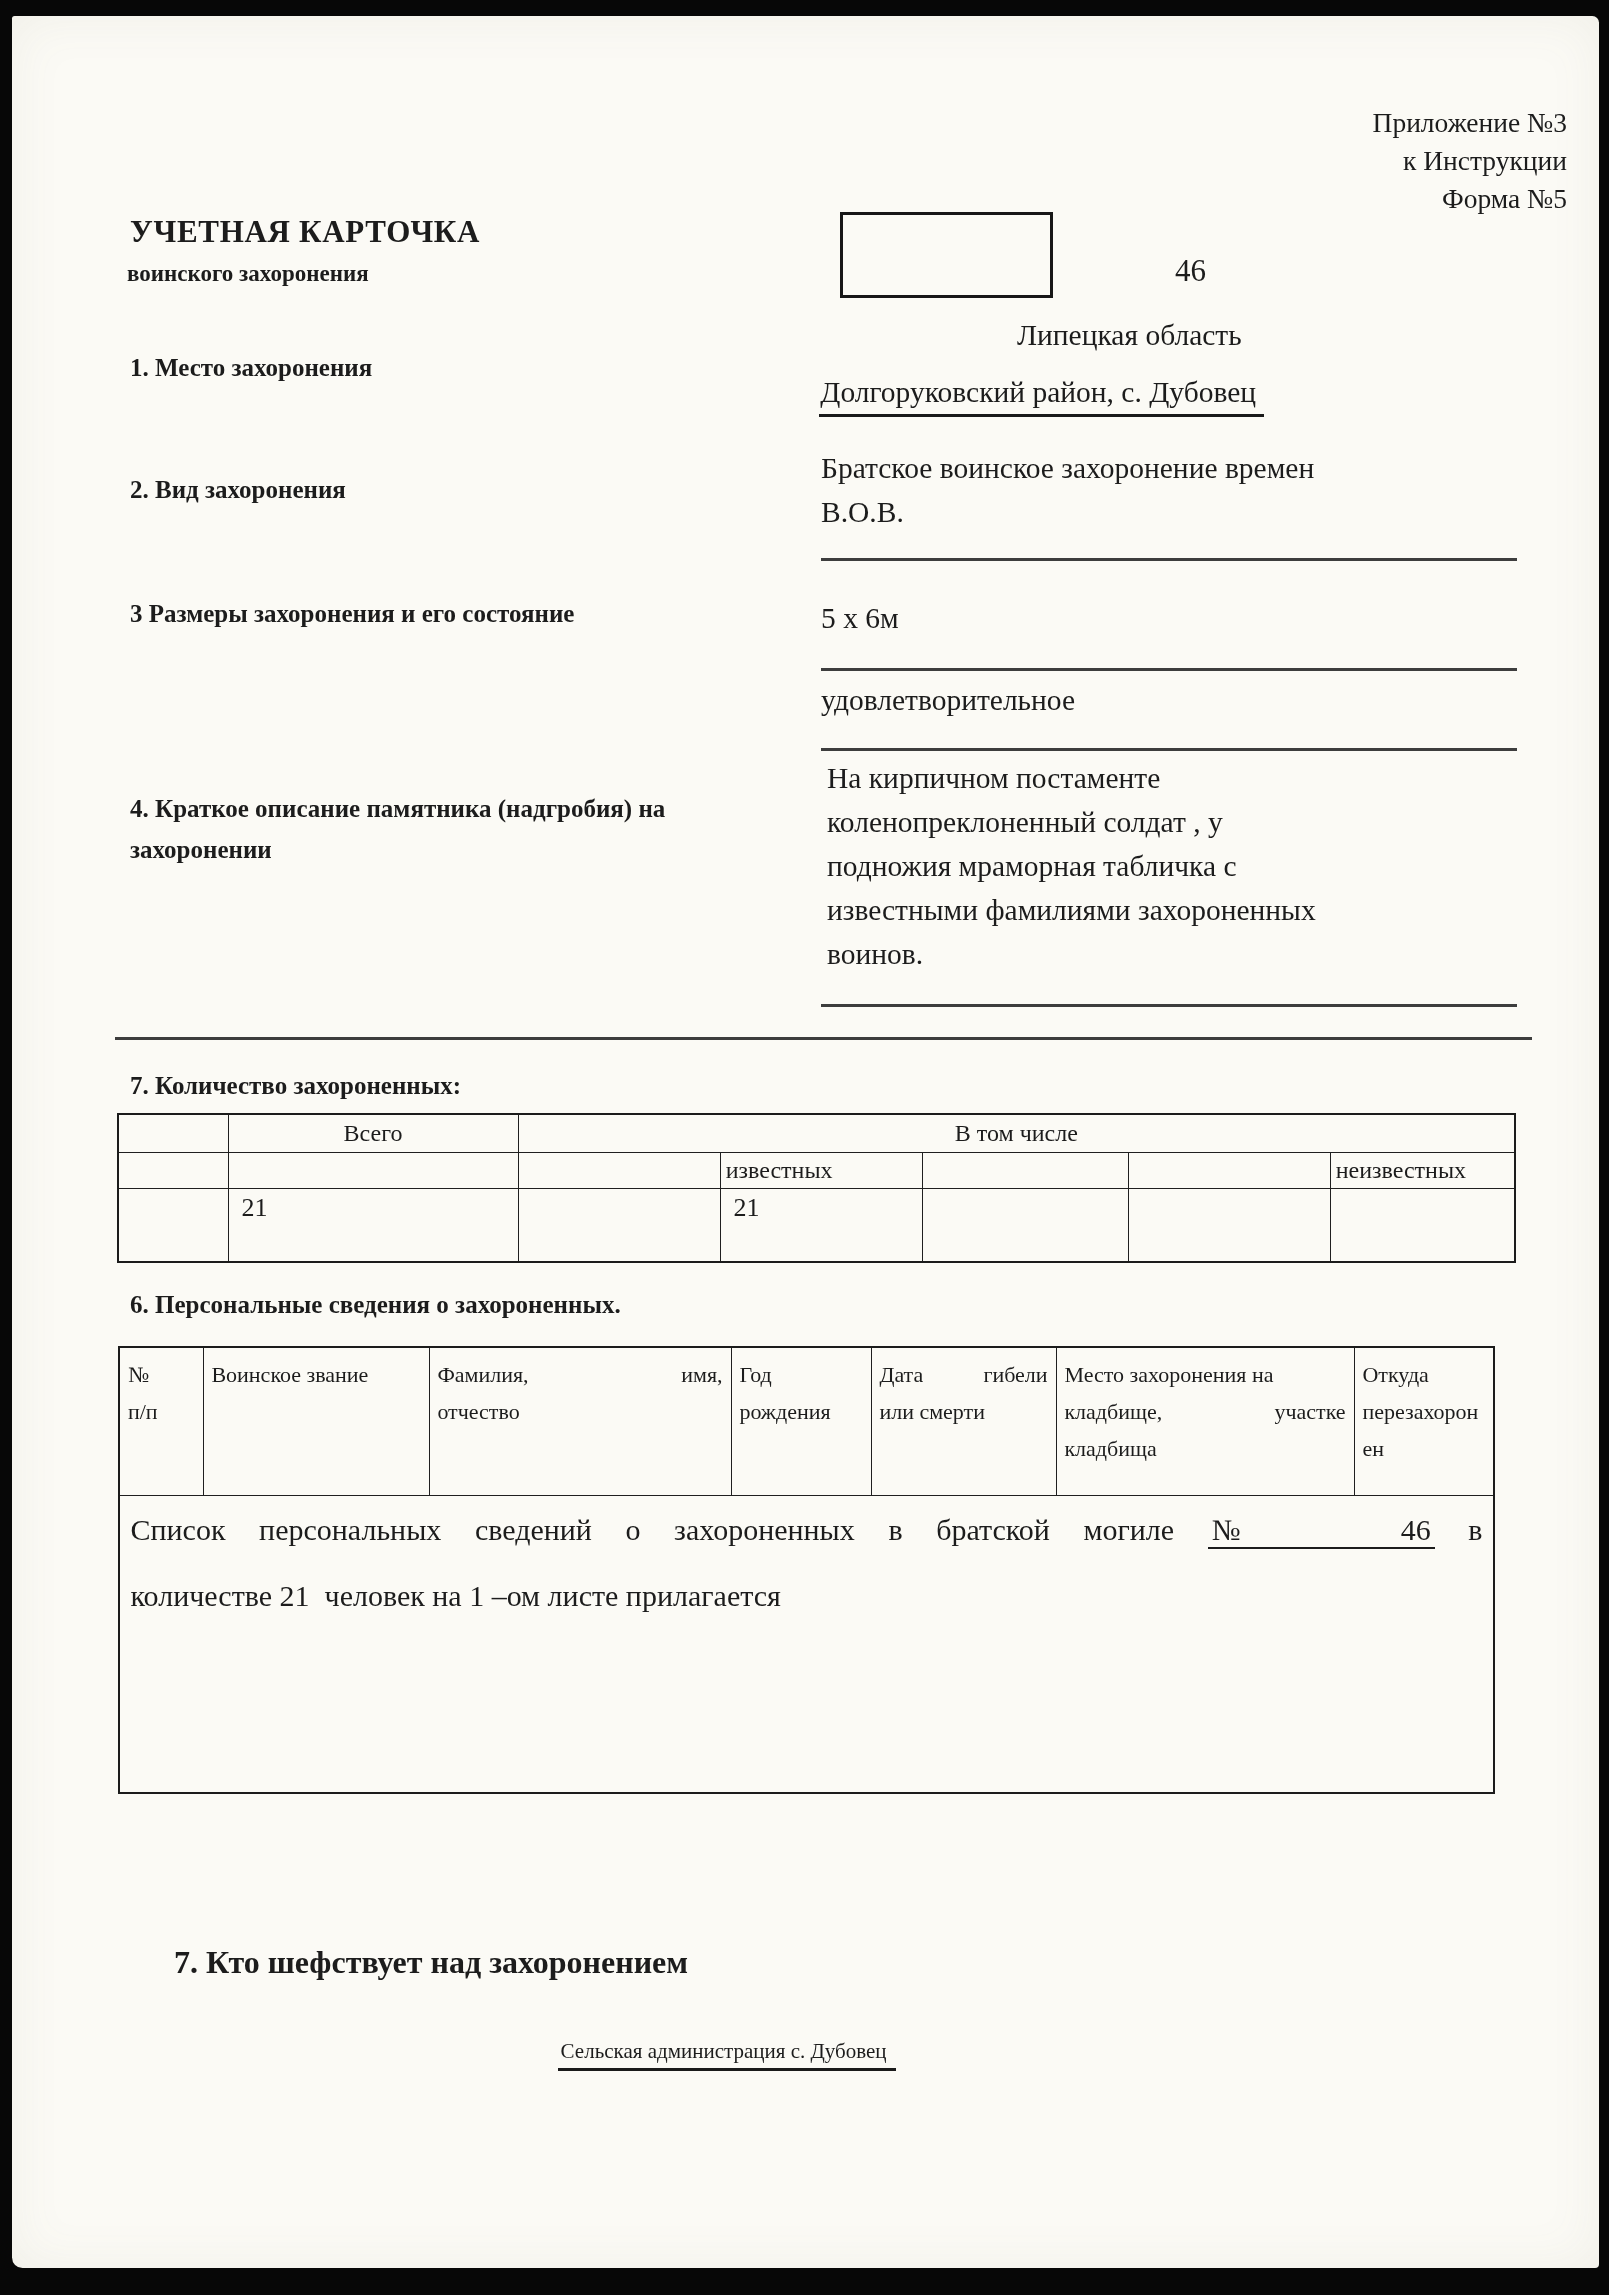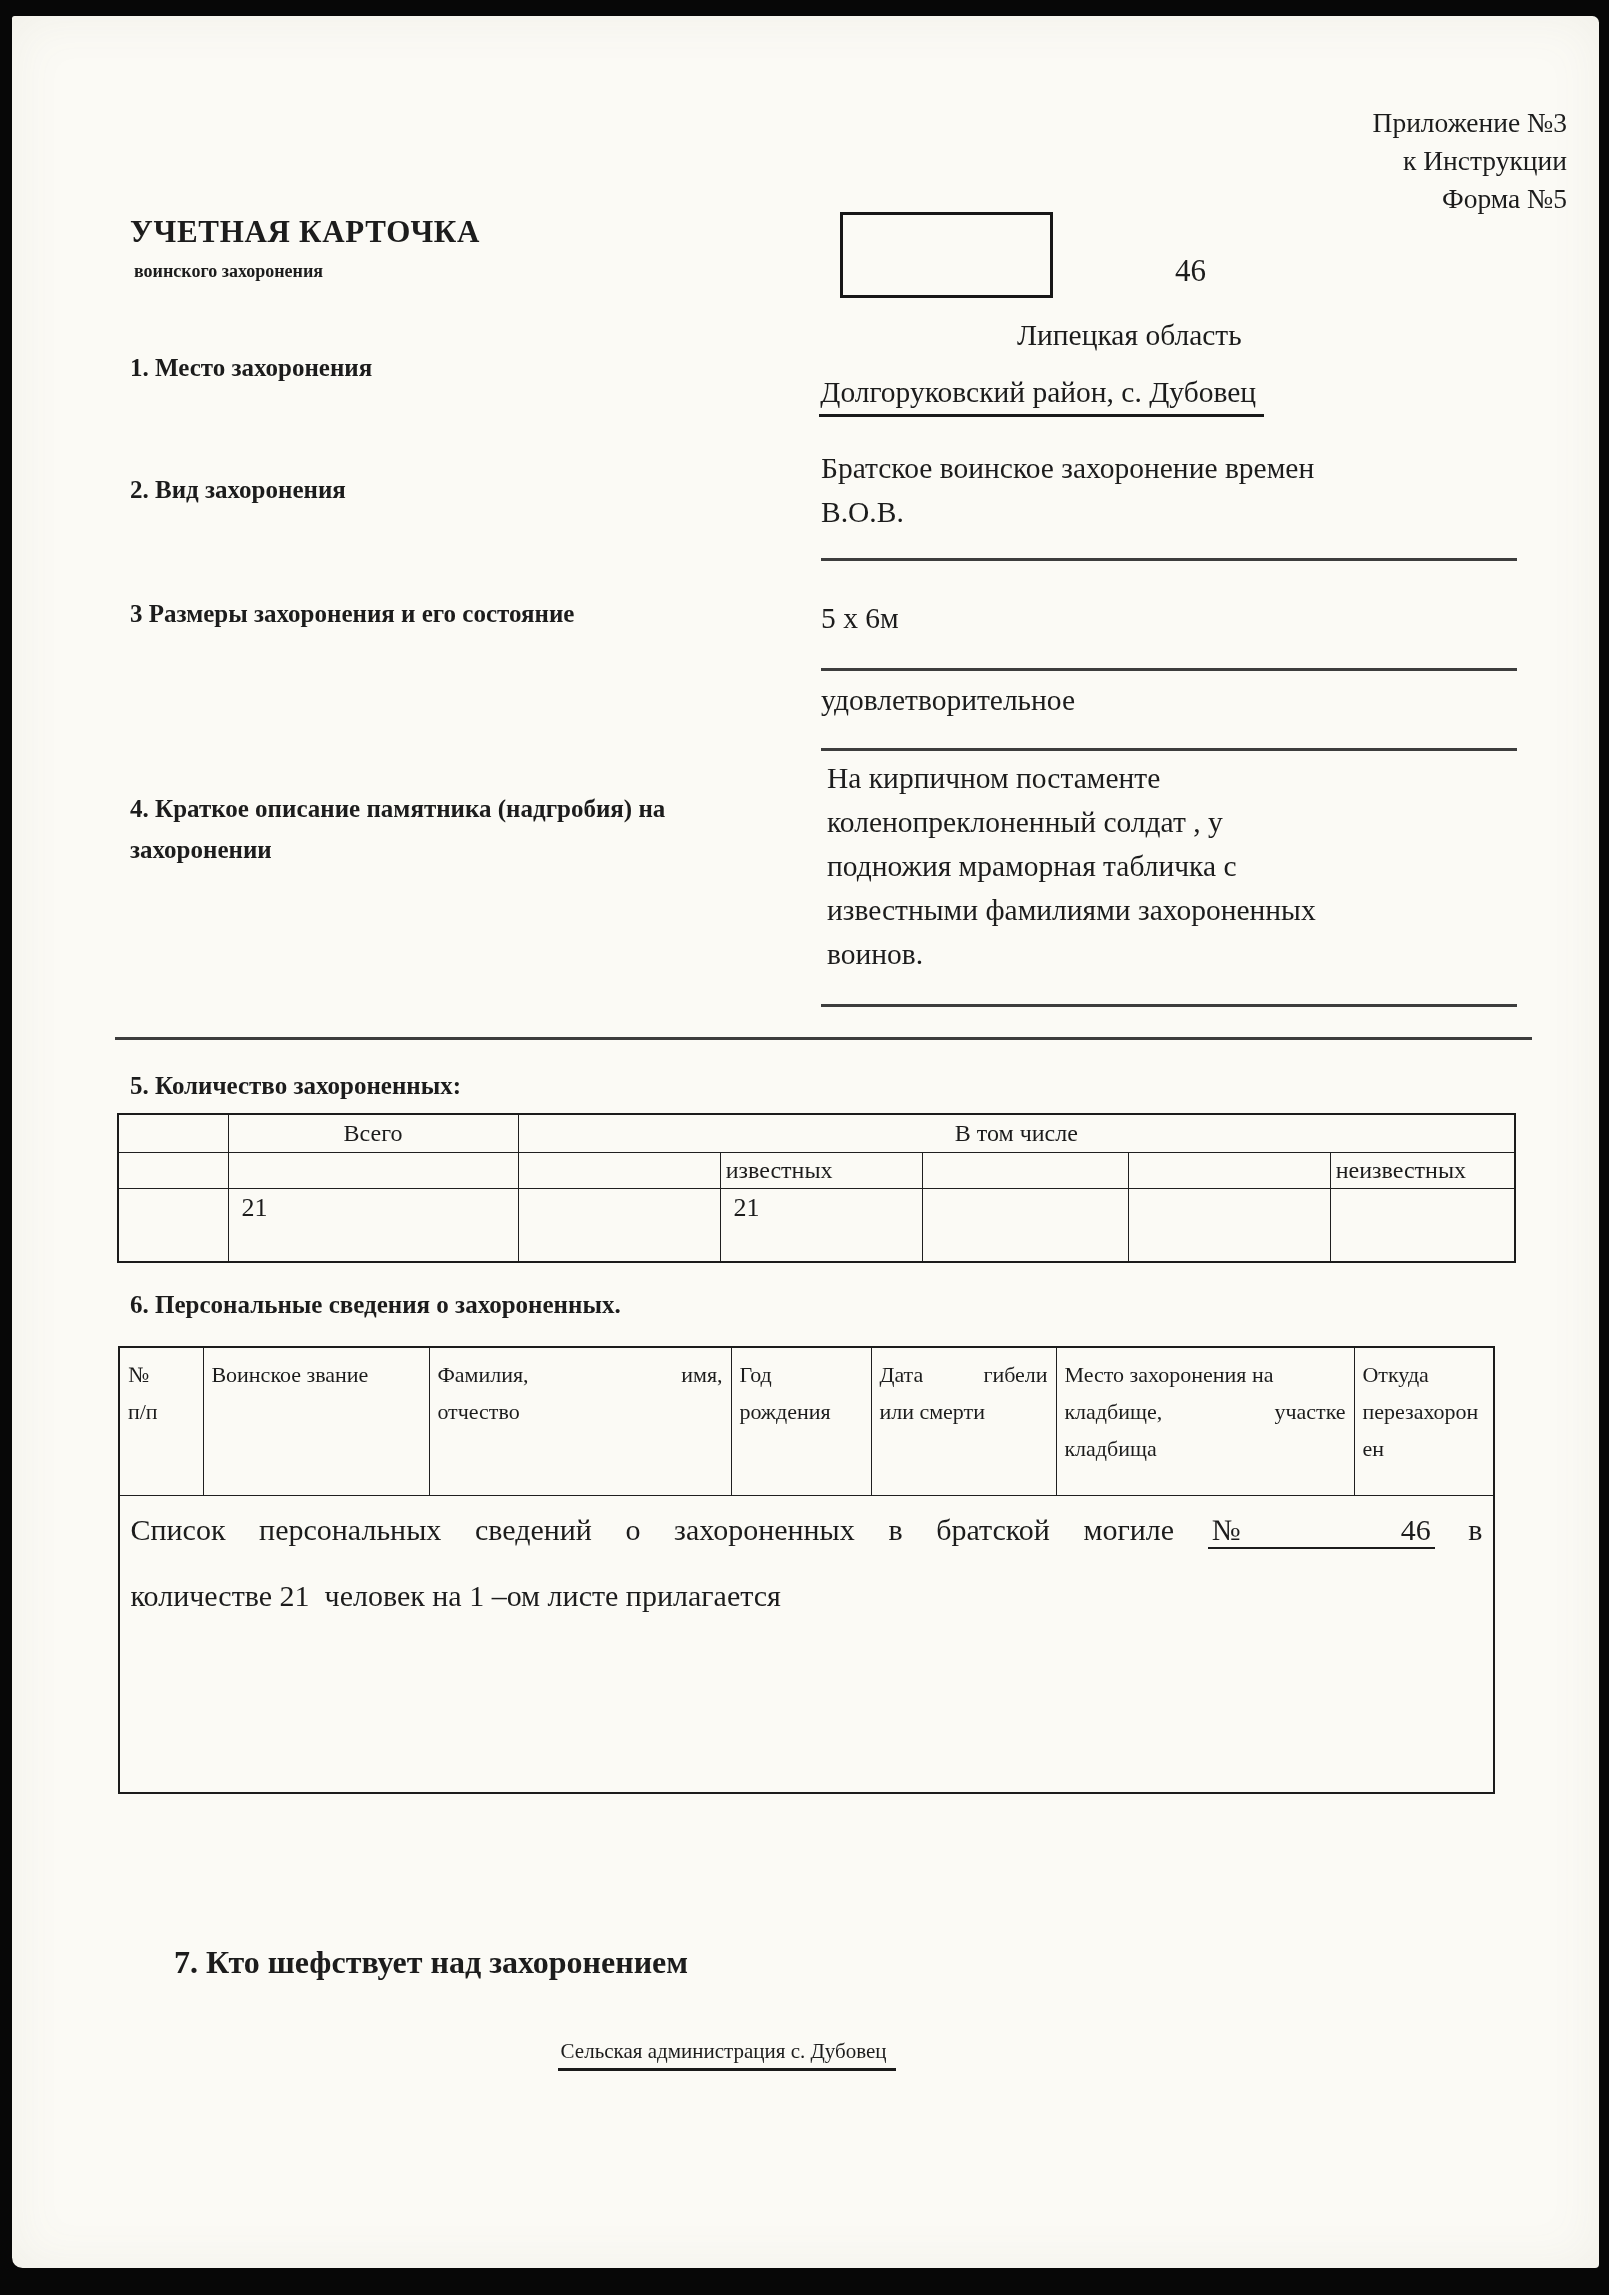--- a/index.html
+++ b/index.html
@@ -18,21 +18,21 @@
     background:#fbfaf5;
     border-radius:2.6px 6.6px 3.9px 10.5px;
     box-shadow: inset 0 0 52px rgba(120,110,90,0.08);
   }
   .abs { position:absolute; }
   .corner {
     top:104px; right:42px; text-align:right;
     font-size:27.5px; line-height:38px;
   }
   .doc-title { left:130px; top:214px; font-size:31px; font-weight:bold; letter-spacing:0.7px; }
-  .doc-subtitle { left:134px; top:261px; font-size:18px; font-weight:bold; }
+  .doc-subtitle { left:127px; top:261px; font-size:23px; font-weight:bold; }
   .stamp-box {
     left:840px; top:212px; width:207px; height:80px;
     border:3.3px solid #171717; background:transparent;
   }
   .grave-num { left:1114px; top:253px; width:92px; font-size:31px; text-align:right; }
   .region { left:1017px; top:294px; font-size:29.5px;margin-top:25px; }
   .district {
     left:819px; top:330px; font-size:29.5px;
     border-bottom:3.3px solid #1a1a1a; padding:0 7.9px 4.6px 1.3px;margin-top:46px;
   }
@@ -112,21 +112,21 @@
 захоронении</div>
   <div class="abs f4-value preline">На кирпичном постаменте
 коленопреклоненный солдат , у
 подножия мраморная табличка с
 известными фамилиями захороненных
 воинов.</div>
   <div class="abs hrule hr-f4"></div>
 
   <div class="abs hrule hr-full"></div>
 
-  <div class="abs field-label h5">5. Количество захороненных:</div>
+  <div class="abs field-label h5">7. Количество захороненных:</div>
   <table class="abs t5">
     <colgroup>
       <col style="width:110px">
         <col style="width:290px">
         <col style="width:202px">
       <col style="width:202px">
         <col style="width:206px">
         <col style="width:202px">
         <col style="width:185px">
     </colgroup>

